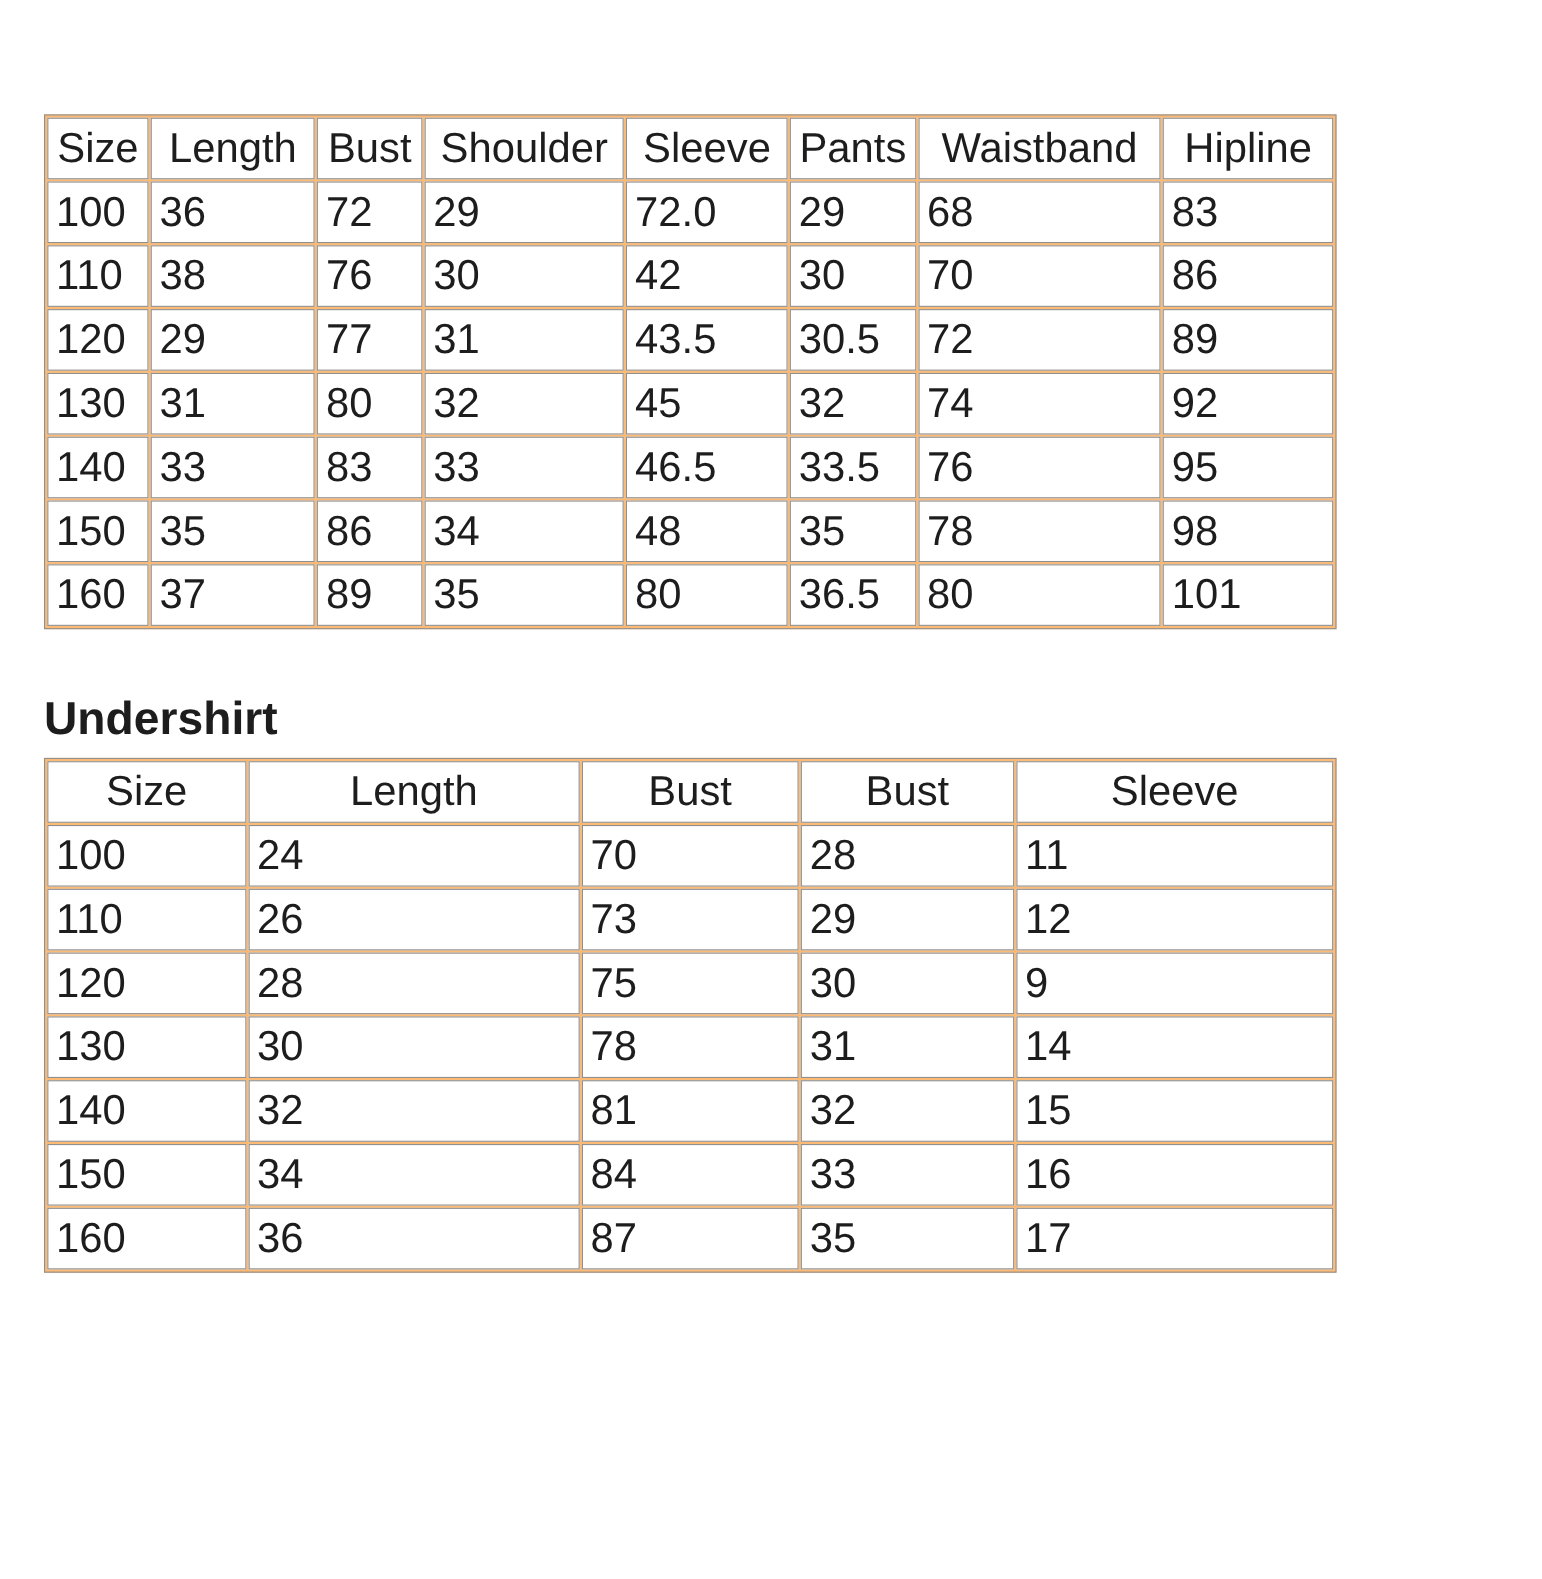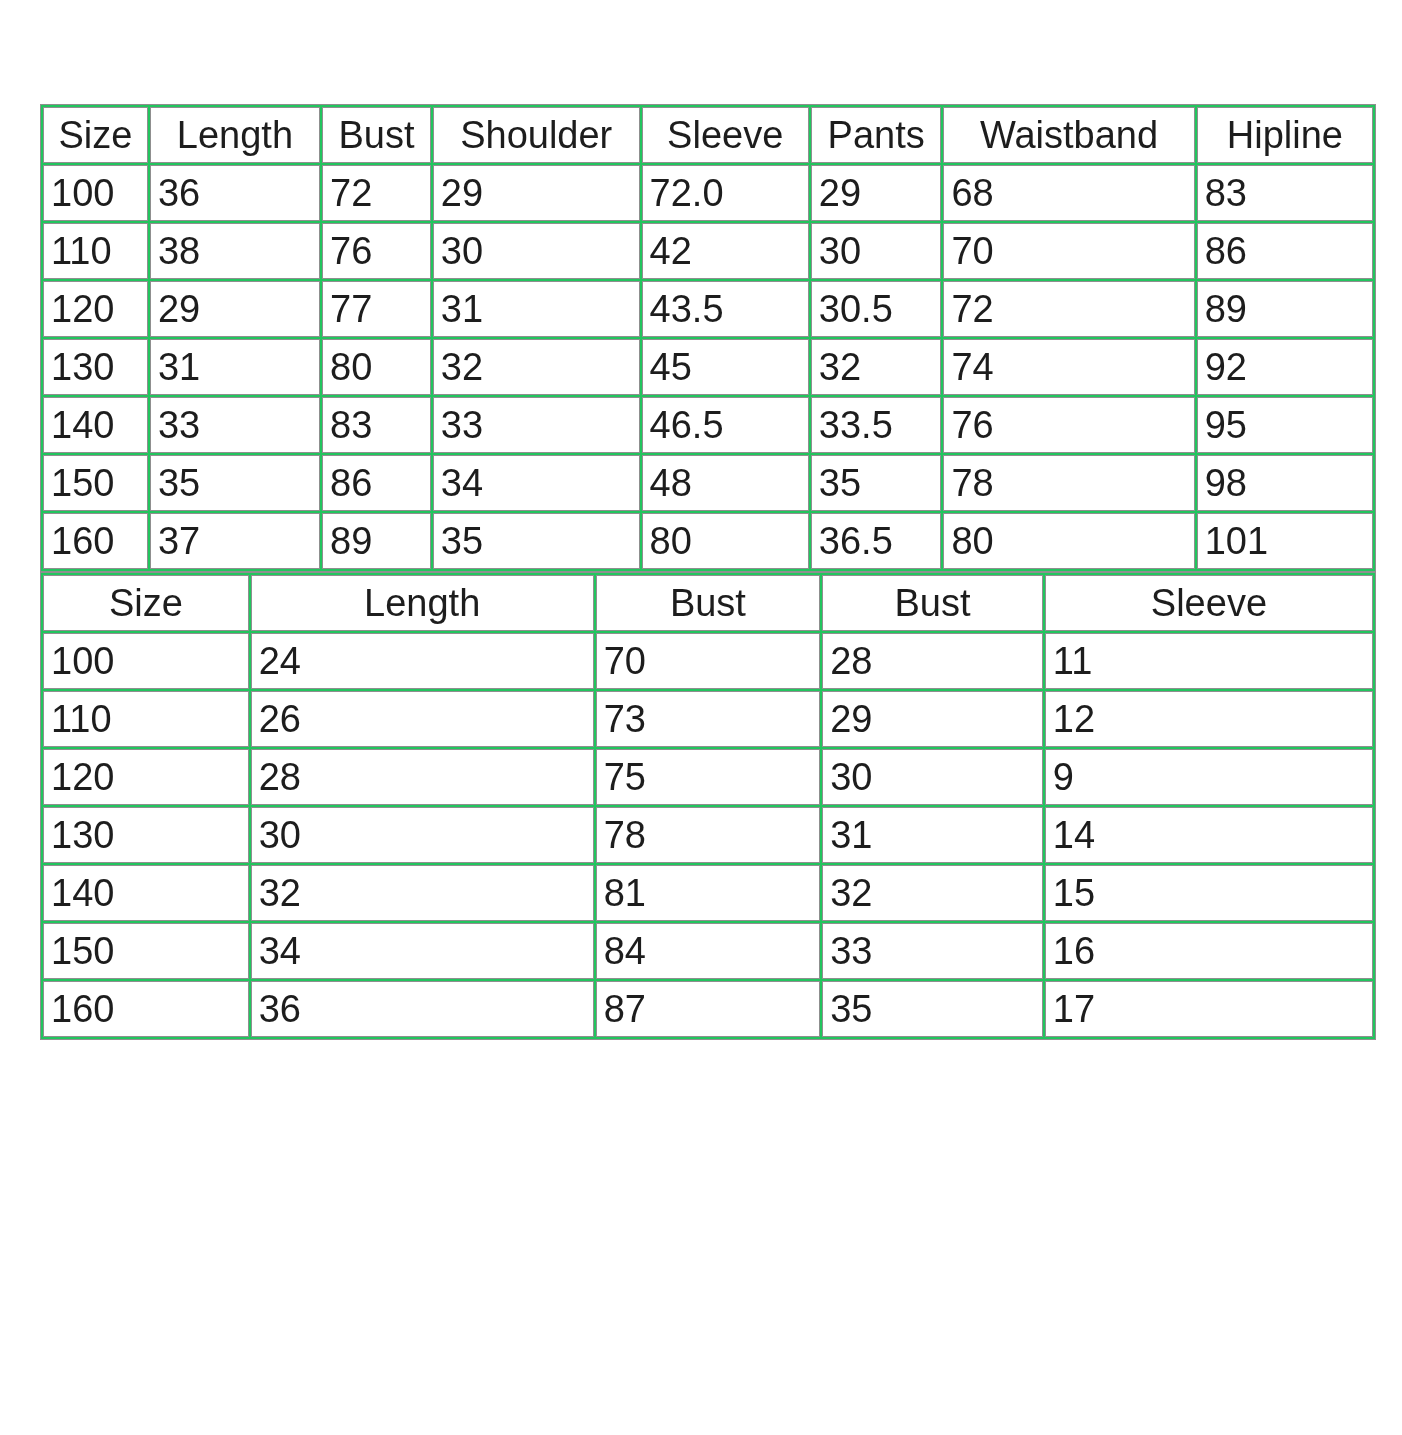--- a/index.html
+++ b/index.html
@@ -32,26 +32,26 @@
     margin-top: 5px;
     margin-bottom: 9px;
   }
   .heading-undershirt {
     font-size: 42px;
     line-height: 1.15;
     margin-top: 57px;
     margin-bottom: 12px;
   }
   table.size-table {
-    width: 1336px;
+    width: 1175px;
     table-layout: fixed;
     border-collapse: separate;
     border-spacing: 2px;
     border: 1px solid #8f8f8f;
-    background: #22c55e;
+    background: #fdba74;
   }
   .size-table th, .size-table td {
     border: 1px solid #8f8f8f;
     font-size: 38px;
     font-weight: normal;
     height: 54px;
     overflow: hidden;
     white-space: nowrap;
     background: #ffffff;
   }
@@ -161,20 +161,21 @@
           <td>89</td>
           <td>35</td>
           <td>80</td>
           <td>36.5</td>
           <td>80</td>
           <td>101</td>
         </tr>
       </tbody>
     </table>
 
+  <h2 class="heading-undershirt">Undershirt</h2>
 
   <table class="size-table">
       <colgroup>
         <col style="width: 15.56%;">
         <col style="width: 25.94%;">
         <col style="width: 16.99%;">
         <col style="width: 16.69%;">
         <col style="width: 24.82%;">
       </colgroup>
       <thead>

